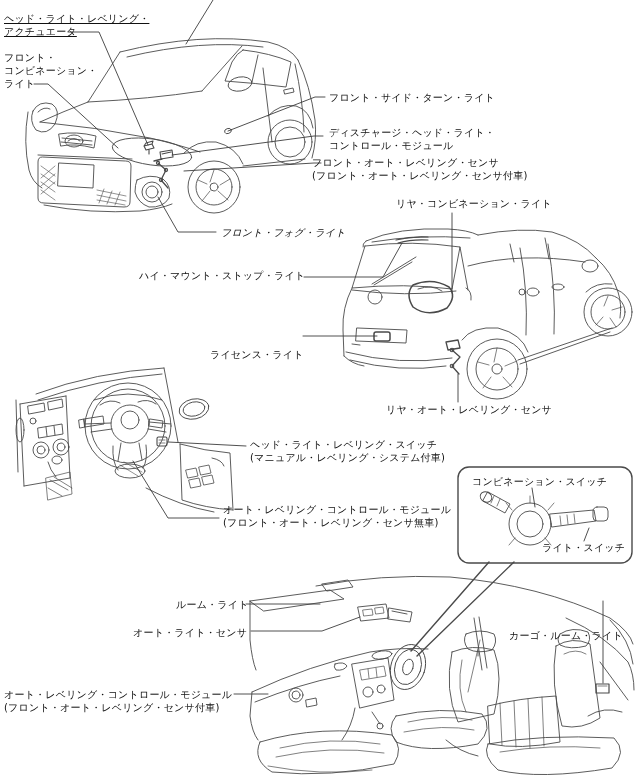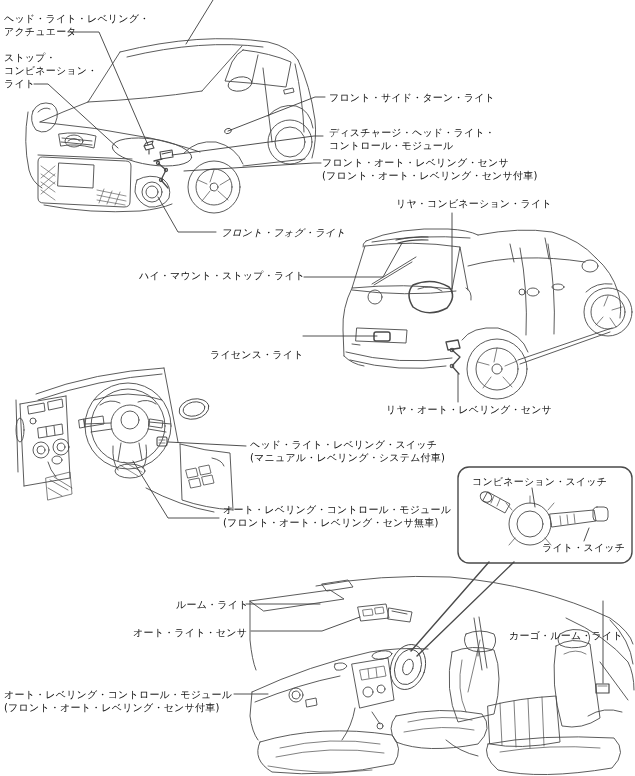--- a/index.html
+++ b/index.html
@@ -229,29 +229,29 @@
     <path d="M133 461 L168 518 H219"></path>
     <path d="M246 604 H320"></path>
     <path d="M251 631 H322 L360 617"></path>
     <path d="M234 694 H268"></path>
     <path d="M603 601 V683"></path>
     <path d="M532 488 L535 507"></path>
     <path d="M589 528 L584 541"></path>
   </g>
 </svg>
 
-  <div class="label" style="left:4px;top:12px;">ヘッド・ライト・レベリング・
+  <div class="label" style="left:4px;top:12px;text-decoration:underline;">ヘッド・ライト・レベリング・
 アクチュエータ</div>
-  <div class="label" style="left:4px;top:51px;">ストップ・
+  <div class="label" style="left:4px;top:51px;">フロント・
 コンビネーション・
 ライト</div>
   <div class="label" style="left:329px;top:91px;text-align:center;">フロント・サイド・ターン・ライト</div>
   <div class="label" style="left:329px;top:126px;">ディスチャージ・ヘッド・ライト・
 コントロール・モジュール</div>
-  <div class="label" style="left:322px;top:156px;">フロント・オート・レベリング・センサ
+  <div class="label" style="left:312px;top:156px;">フロント・オート・レベリング・センサ
 (フロント・オート・レベリング・センサ付車)</div>
   <div class="label" style="left:221px;top:226px;font-style:italic;">フロント・フォグ・ライト</div>
   <div class="label" style="left:139px;top:270px;font-family:Liberation Mono, monospace;">ハイ・マウント・ストップ・ライト</div>
   <div class="label" style="left:210px;top:348px;">ライセンス・ライト</div>
   <div class="label" style="left:386px;top:403px;">リヤ・オート・レベリング・センサ</div>
   <div class="label" style="left:396px;top:197px;">リヤ・コンビネーション・ライト</div>
   <div class="label" style="left:250px;top:438px;">ヘッド・ライト・レベリング・スイッチ
 (マニュアル・レベリング・システム付車)</div>
   <div class="label" style="left:223px;top:503px;">オート・レベリング・コントロール・モジュール
 (フロント・オート・レベリング・センサ無車)</div>

